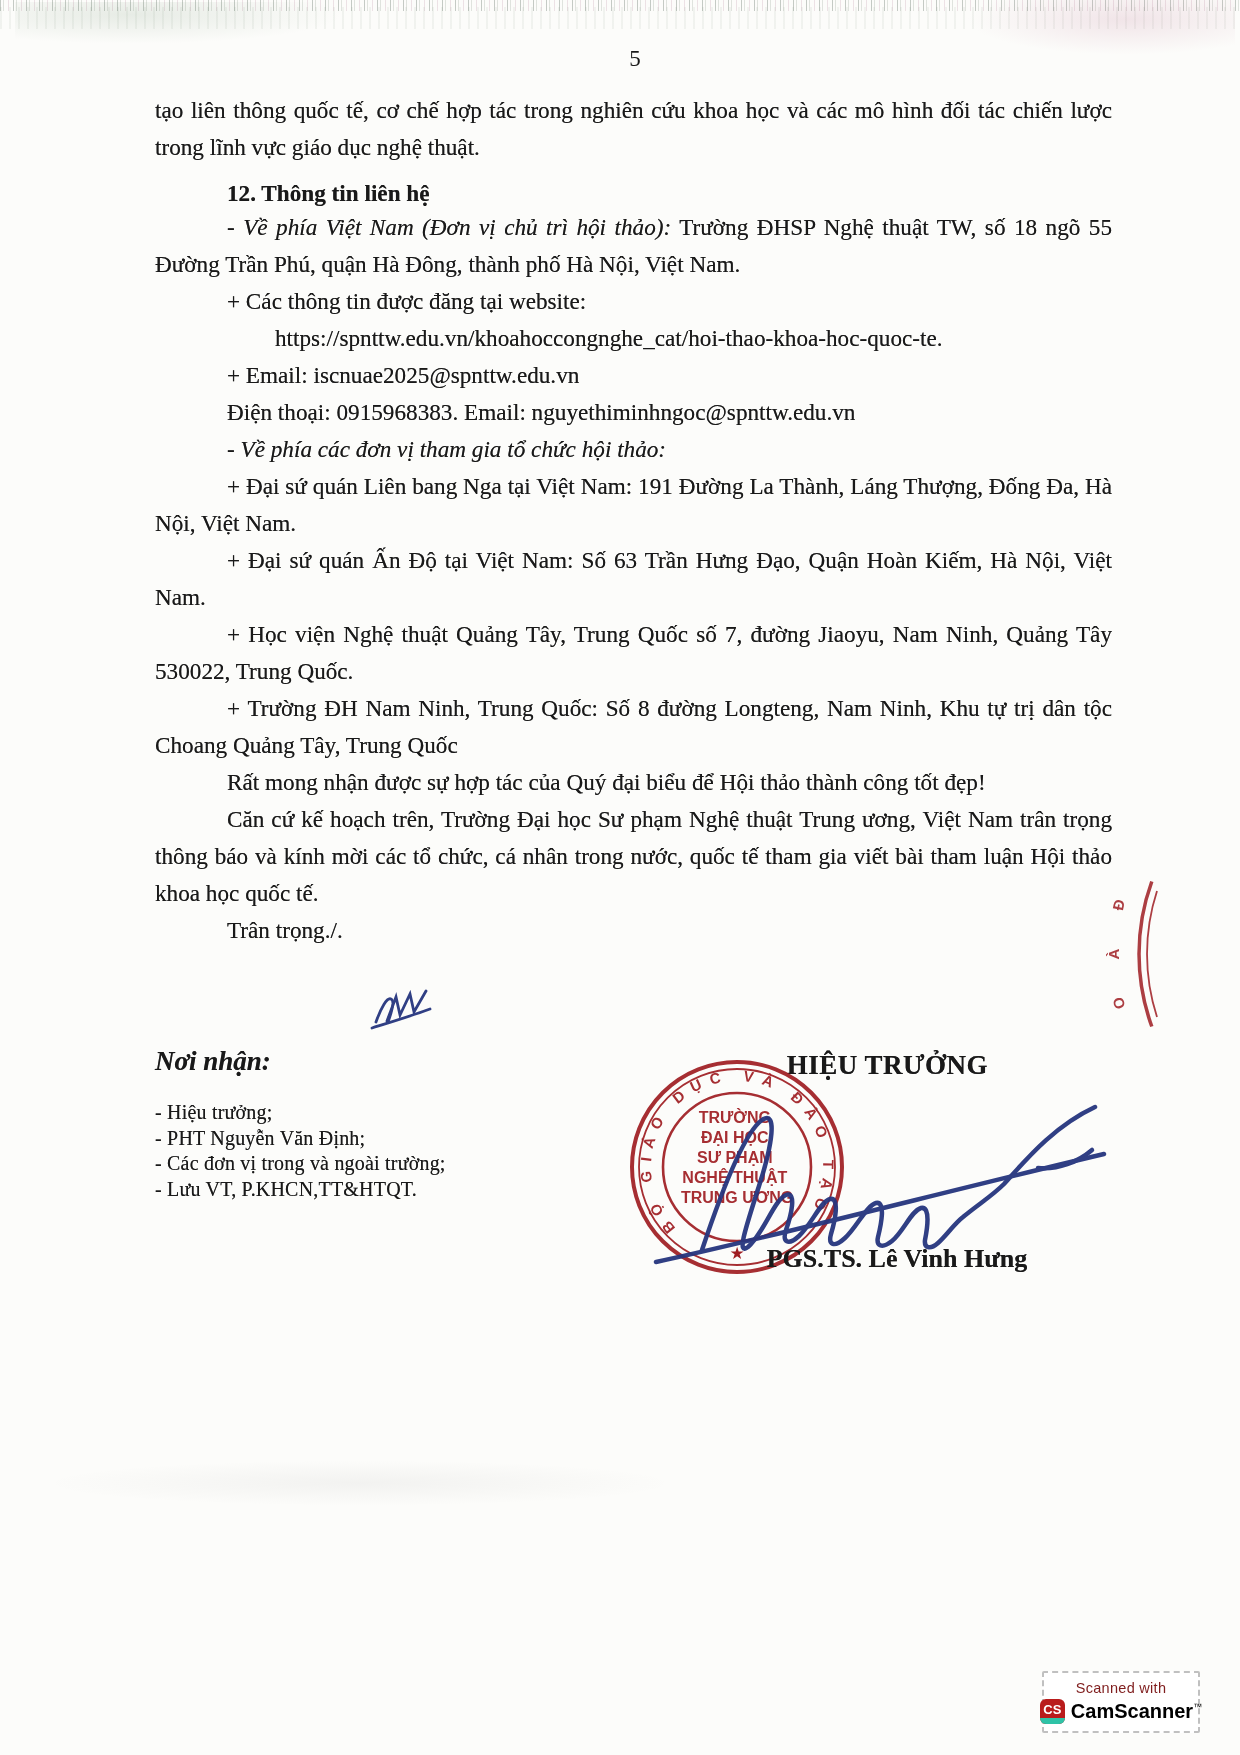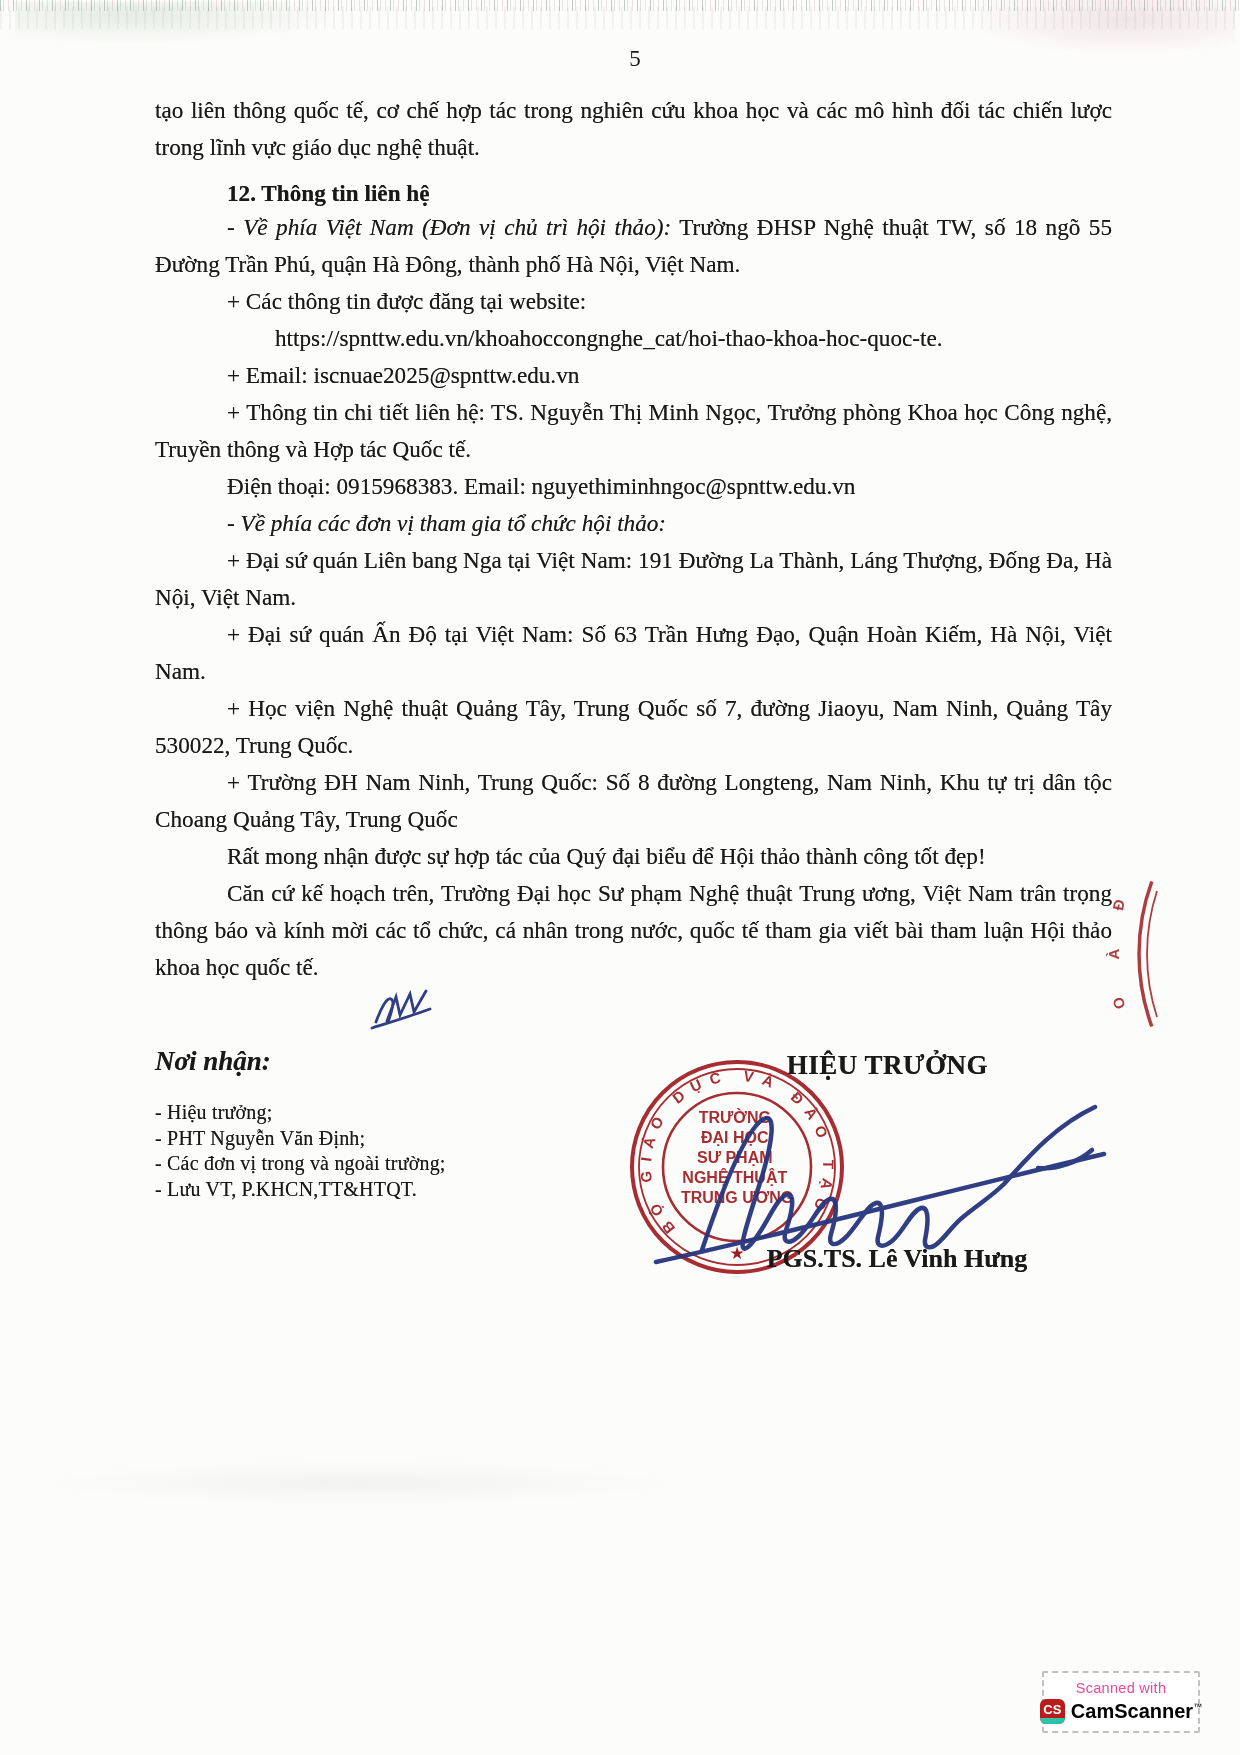--- a/index.html
+++ b/index.html
@@ -69,21 +69,21 @@
   .signature-svg{position:absolute;left:640px;top:1090px;}
   .squiggle-svg{position:absolute;left:366px;top:984px;}
   .partial-stamp-svg{position:absolute;left:1106px;top:826px;}
 
   .cs-badge{
     position:absolute;left:1042px;top:1671px;width:158px;height:62px;
     border:2px dashed #c0c0c0;background:#ffffff;border-radius:2px;
     display:flex;flex-direction:column;align-items:center;justify-content:center;
     font-family:"Liberation Sans",sans-serif;box-sizing:border-box;
   }
-  .cs-line1{color:#ec4899;font-size:14.5px;letter-spacing:.3px;}
+  .cs-line1{color:#7f1d1d;font-size:14.5px;letter-spacing:.3px;}
   .cs-row{display:flex;align-items:center;gap:6px;margin-top:3px;}
   .cs-icon{position:relative;width:25px;height:25px;border-radius:6px;background:#b91c1c;
     overflow:hidden;display:flex;align-items:center;justify-content:center;}
   .cs-letters{color:#fff;font-weight:bold;font-size:13px;margin-top:-5px;}
   .cs-teal{position:absolute;bottom:0;left:0;width:100%;height:6px;background:#2fc3a7;}
   .cs-brand{color:#000000;font-weight:bold;font-size:20px;}
   .cs-brand sup{font-size:9px;font-weight:normal;}
 </style>
 </head>
 <body>
@@ -98,29 +98,29 @@
 
   <div class="pageno">5</div>
 
   <div class="doc-body">
     <p class="cont">tạo liên thông quốc tế, cơ chế hợp tác trong nghiên cứu khoa học và các mô hình đối tác chiến lược trong lĩnh vực giáo dục nghệ thuật.</p>
     <p class="head">12. Thông tin liên hệ</p>
     <p><span class="it">- Về phía Việt Nam (Đơn vị chủ trì hội thảo):</span><span> Trường ĐHSP Nghệ thuật TW, số 18 ngõ 55 Đường Trần Phú, quận Hà Đông, thành phố Hà Nội, Việt Nam.</span></p>
     <p>+ Các thông tin được đăng tại website:</p>
     <p class="url">https://spnttw.edu.vn/khoahoccongnghe_cat/hoi-thao-khoa-hoc-quoc-te.</p>
     <p>+ Email: iscnuae2025@spnttw.edu.vn</p>
-    <p>+ Thông tin chi tiết liên hệ: TS. Nguyễn Thị Minh Ngọc, Trưởng phòng Khoa học Công nghệ, Truyền thông và Hợp tác Quốc tế.</p>
     <p>Điện thoại: 0915968383. Email: nguyethiminhngoc@spnttw.edu.vn</p>
     <p class="it">- Về phía các đơn vị tham gia tổ chức hội thảo:</p>
     <p>+ Đại sứ quán Liên bang Nga tại Việt Nam: 191 Đường La Thành, Láng Thượng, Đống Đa, Hà Nội, Việt Nam.</p>
     <p>+ Đại sứ quán Ấn Độ tại Việt Nam: Số 63 Trần Hưng Đạo, Quận Hoàn Kiếm, Hà Nội, Việt Nam.</p>
     <p>+ Học viện Nghệ thuật Quảng Tây, Trung Quốc số 7, đường Jiaoyu, Nam Ninh, Quảng Tây 530022, Trung Quốc.</p>
     <p>+ Trường ĐH Nam Ninh, Trung Quốc: Số 8 đường Longteng, Nam Ninh, Khu tự trị dân tộc Choang Quảng Tây, Trung Quốc</p>
     <p>Rất mong nhận được sự hợp tác của Quý đại biểu để Hội thảo thành công tốt đẹp!</p>
     <p>Căn cứ kế hoạch trên, Trường Đại học Sư phạm Nghệ thuật Trung ương, Việt Nam trân trọng thông báo và kính mời các tổ chức, cá nhân trong nước, quốc tế tham gia viết bài tham luận Hội thảo khoa học quốc tế.</p>
+    <p>Trân trọng./.</p>
   </div>
 
   <svg class="squiggle-svg" width="80" height="50" viewBox="0 0 80 50">
     <g fill="none" stroke="#26357e" stroke-width="2.8" stroke-linecap="round" opacity=".95">
       <path d="M 10 38 C 15 24 21 13 25 15 C 29 17 25 30 22 38"></path>
       <path d="M 21 37 L 30 13 L 34 31 L 44 10 L 48 28 L 60 7"></path>
       <path d="M 6 44 C 22 39 42 33 64 25"></path>
     </g>
   </svg>
 

